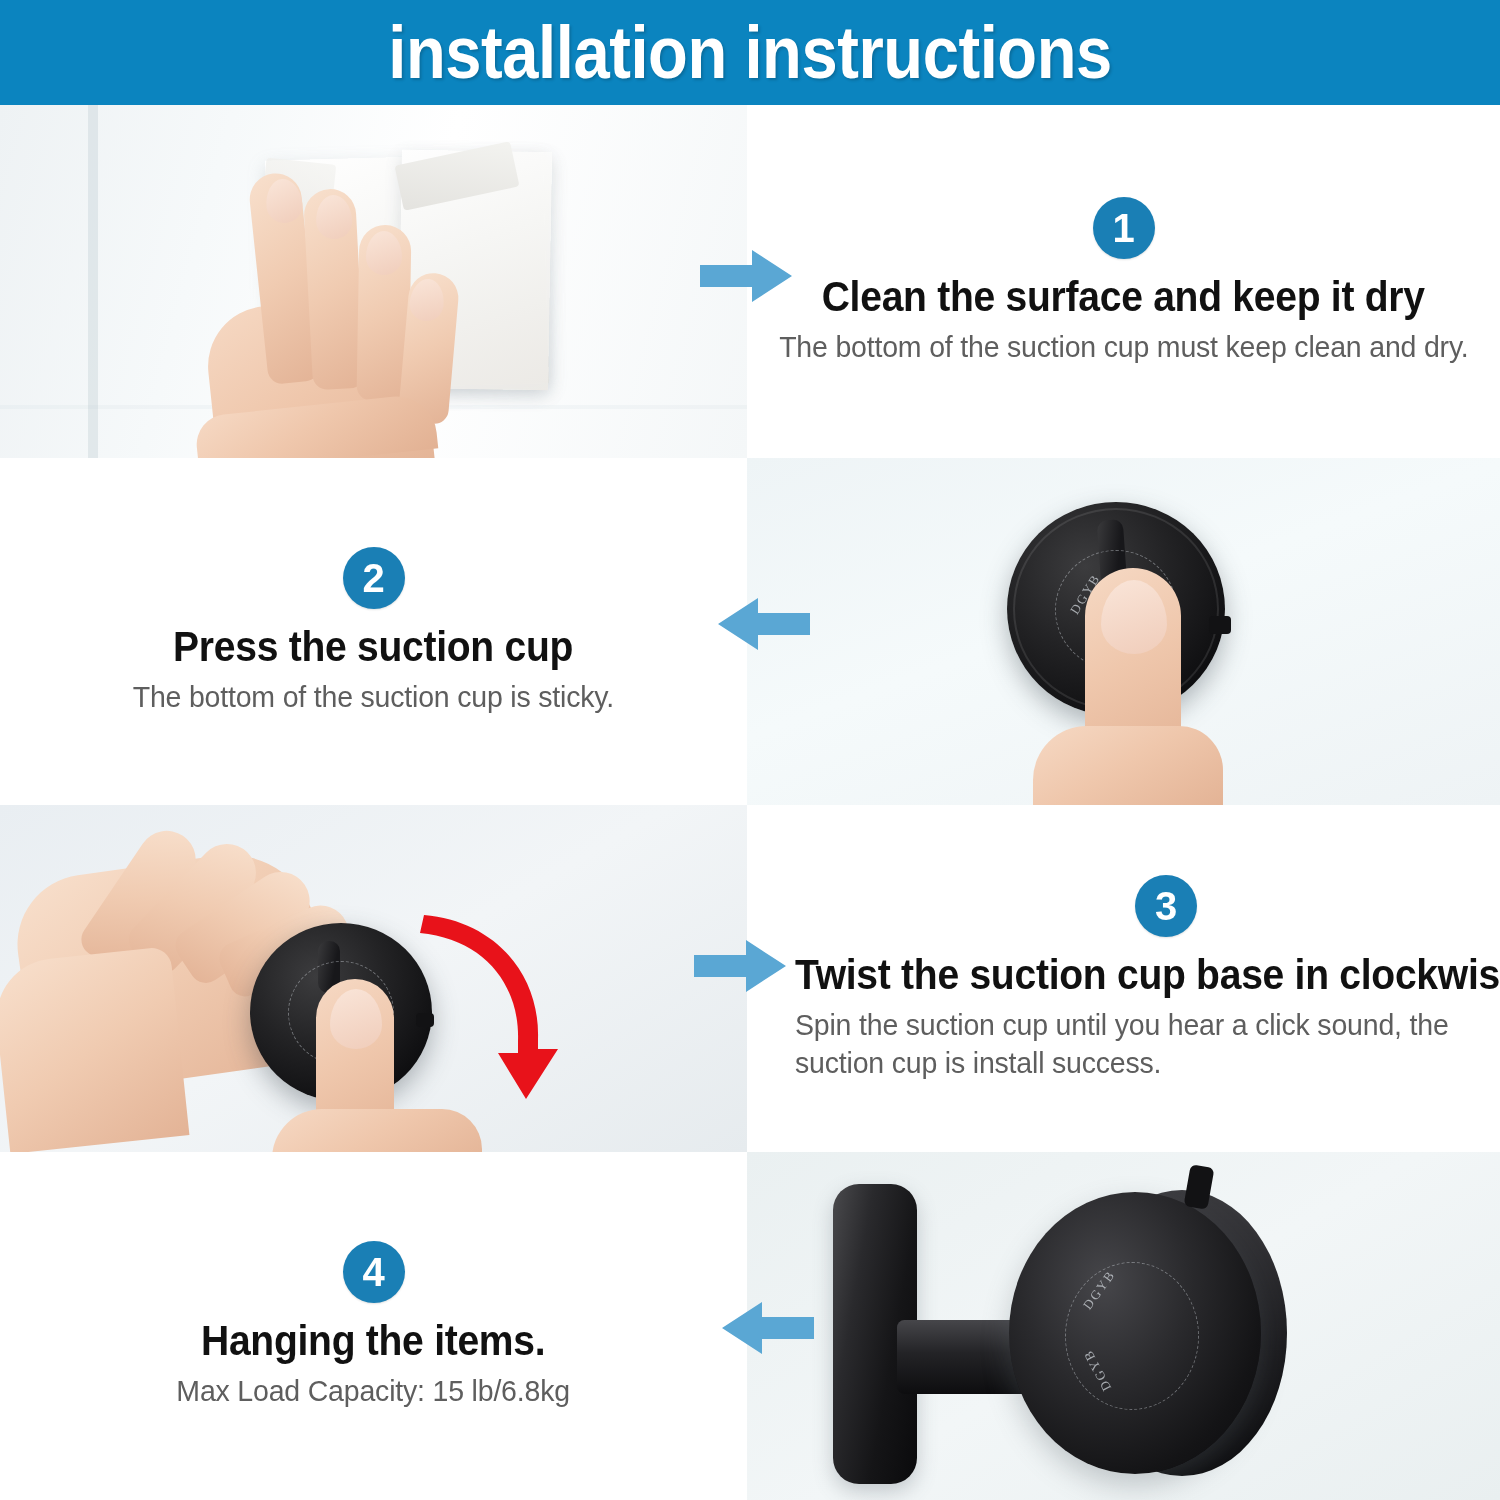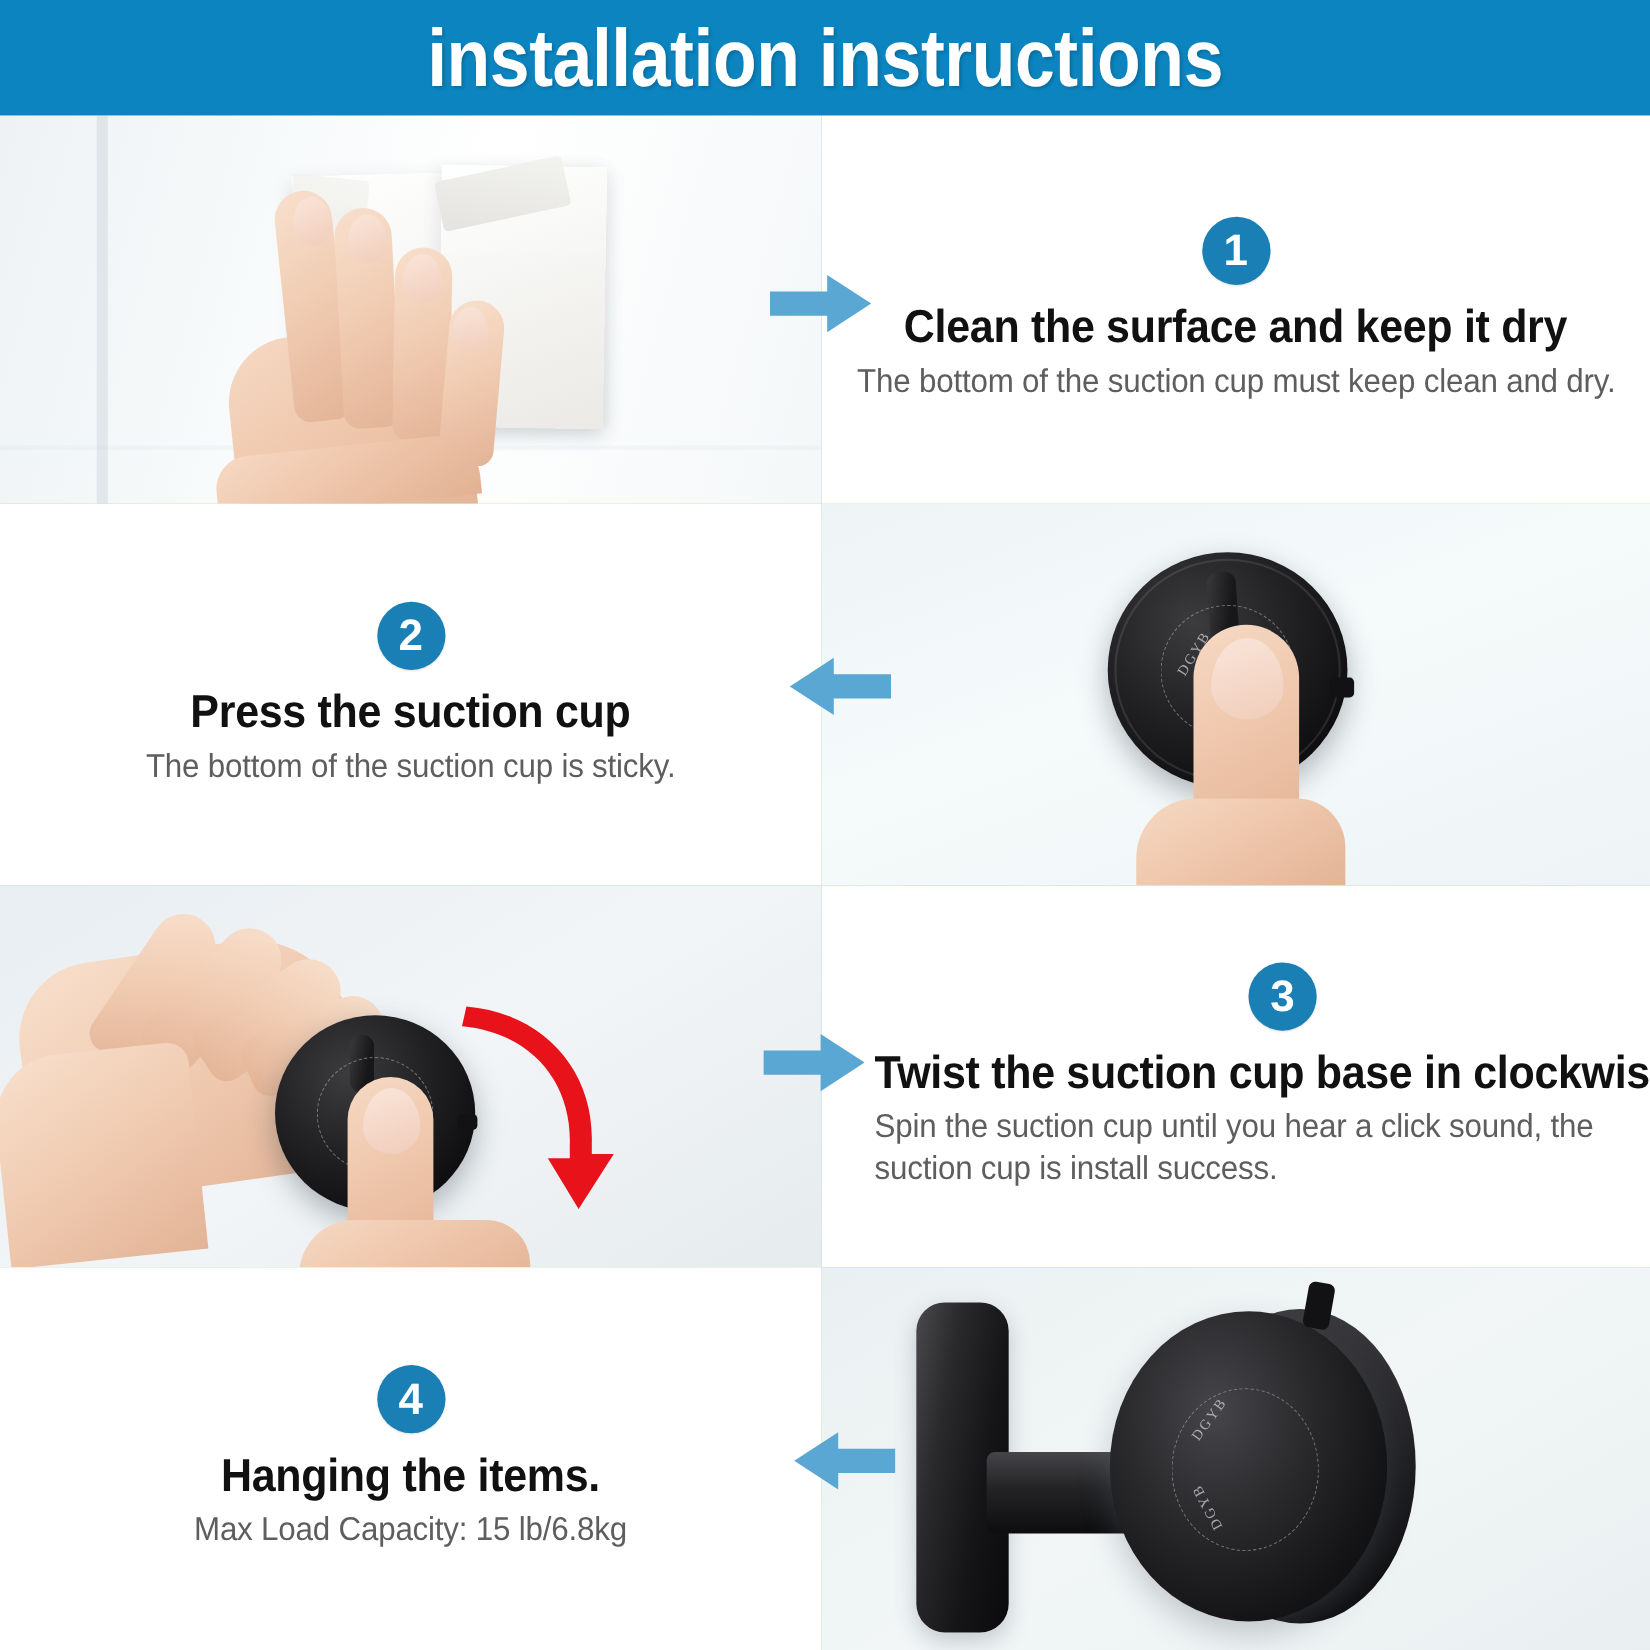--- a/index.html
+++ b/index.html
@@ -2,21 +2,21 @@
 <html><head>
 <meta charset="utf-8">
 <style>
   html,body{margin:0;padding:0;}
   body{
     width:1500px;height:1500px;
     background:#ffffff;
     font-family:"Liberation Sans", sans-serif;
     overflow:hidden;
   }
-  .page{position:relative;width:1500px;height:1500px;background:#bef264;}
+  .page{position:relative;width:1500px;height:1500px;background:#fde047;}
 
   
   .header{
     position:absolute;left:0;top:0;width:1500px;height:105px;
     background:#0b84bf;
     display:flex;align-items:center;justify-content:center;
   }
   .header-title{
     color:#ffffff;
     font-size:74px;

